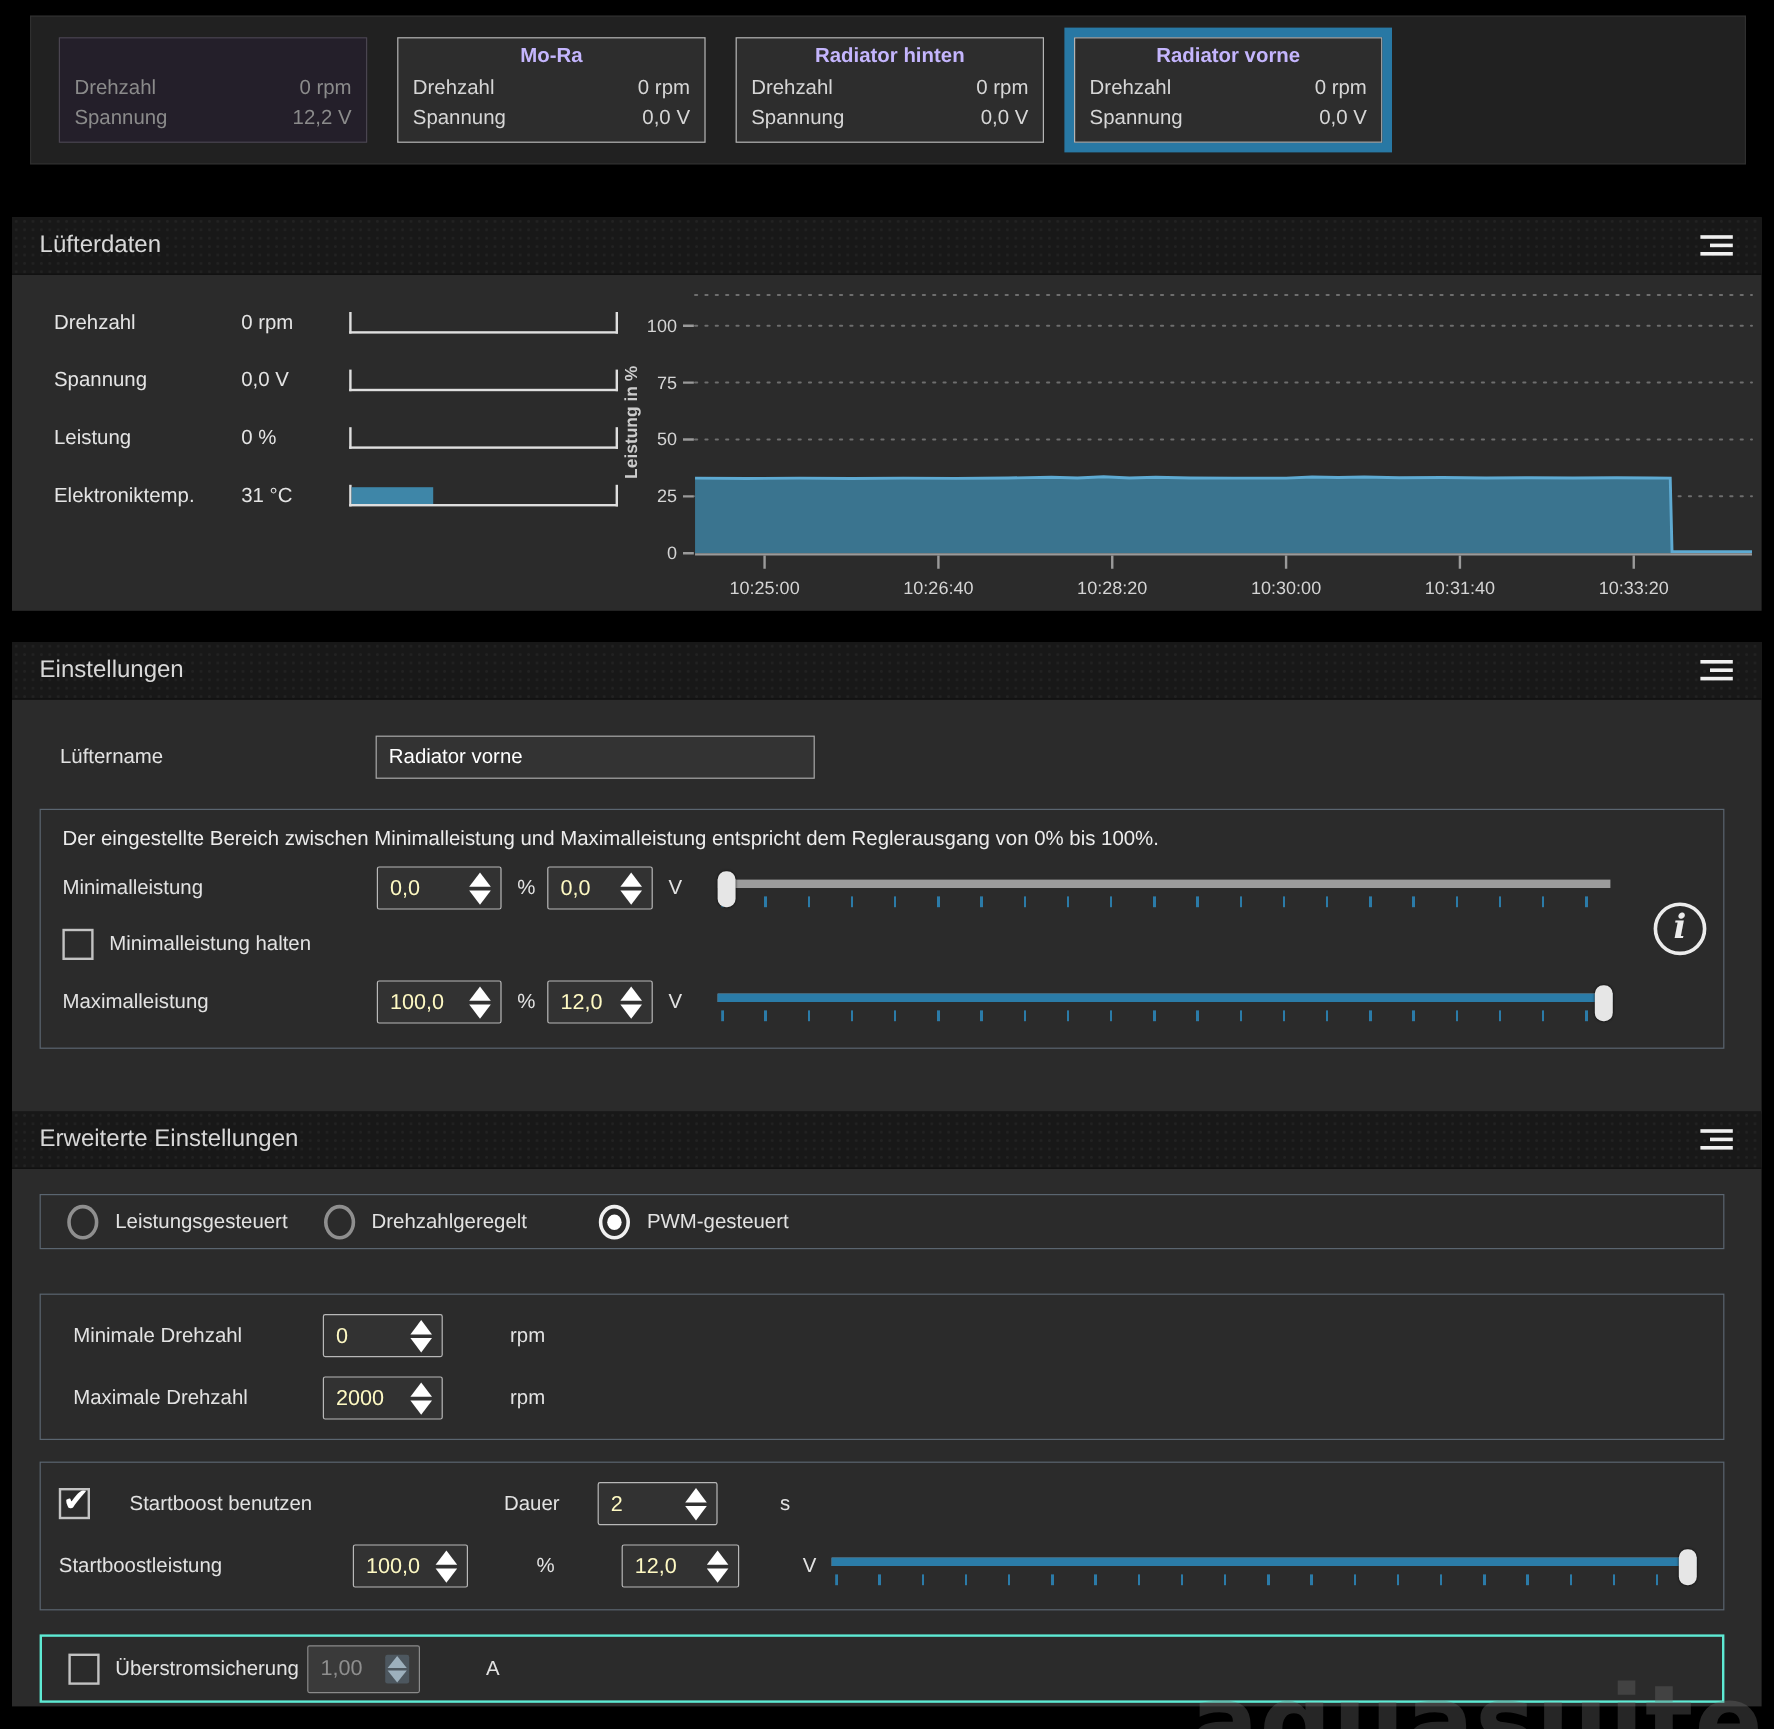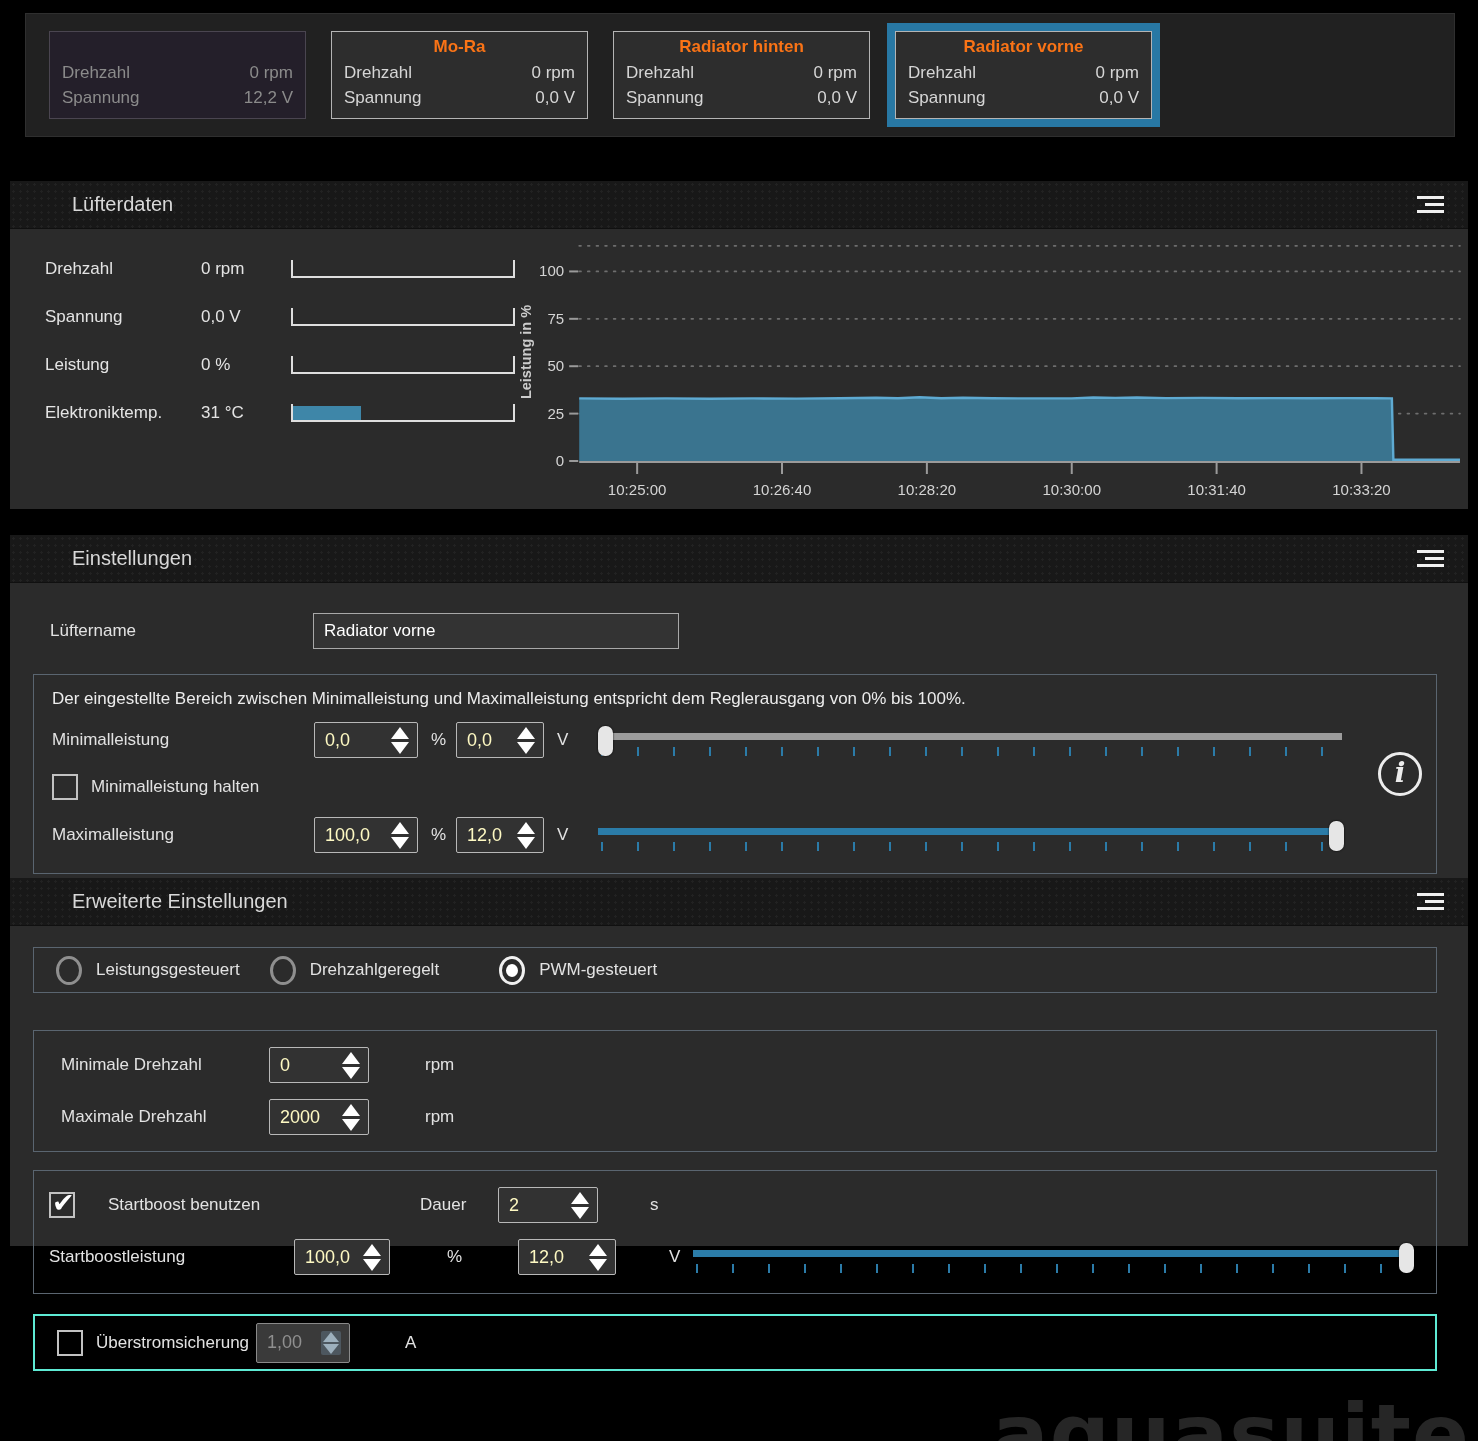--- a/index.html
+++ b/index.html
@@ -15,42 +15,42 @@
   .top-strip {
     position:absolute; left:25px; right:23px; top:13px; height:124px;
     background:#212121; border:1px solid #2f2f2f;
     display:flex; align-items:center; padding-left:23px; gap:25px;
   }
   .card {
     width:257px; height:88px; background:#2d2d2d; border:1px solid #b4b4b4;
     padding:4px 12px 8px 12px; display:flex; flex-direction:column; justify-content:flex-end;
     color:#d6d6d6; cursor:pointer;
   }
-  .card-title { text-align:center; font-weight:bold; color:#f97316; height:27px; line-height:27px; }
+  .card-title { text-align:center; font-weight:bold; color:#c4b5fd; height:27px; line-height:27px; }
   .card-row { display:flex; justify-content:space-between; height:25px; line-height:25px; }
   .card.inactive { background:#241f2a; border-color:#4a4550; color:#8b8b8b; }
   .card.inactive .card-title { color:#241f2a; }
   .card.selected { outline:8px solid #2878a4; }
 
   
   .panel { position:absolute; left:10px; right:10px; background:#2b2b2b; }
   .panel-header {
     height:48px; background:#181818; border-bottom:1px solid #101010;
     background-image:radial-gradient(rgba(255,255,255,0.045) 1px, transparent 1.3px);
     background-size:7px 7px;
     display:flex; align-items:center; justify-content:space-between; padding:0 24px 0 23px;
   }
-  .panel-title { font-size:20px; color:#d8d8d8;margin-left:39px; }
+  .panel-title { font-size:20px; color:#d8d8d8; }
   .menu-icon { width:27px; cursor:pointer; display:flex; flex-direction:column; gap:4px; align-items:flex-end; }
   .menu-icon span { height:3px; width:100%; background:#f0f0f0; }
   .menu-icon span:nth-child(2){ width:70%; }
 
   #panel-fan-data { top:181px; height:328px; }
   #panel-settings { top:535px; height:393px; }
-  #panel-advanced { top:878px; height:368px; }
+  #panel-advanced { top:926px; height:496px; }
 
   
   .fan-body { display:flex; height:280px; }
   .fan-rows { width:505px; padding:16px 0 0 35px; flex:none; }
   .fan-row { height:48px; display:flex; align-items:center; }
   .fan-label { width:156px; color:#e4e4e4; }
   .fan-value { width:90px; color:#e4e4e4; }
   .fan-bar {
     width:224px; height:18px; position:relative;
     border-left:2px solid #dedede; border-right:2px solid #dedede; border-bottom:2px solid #dedede;

